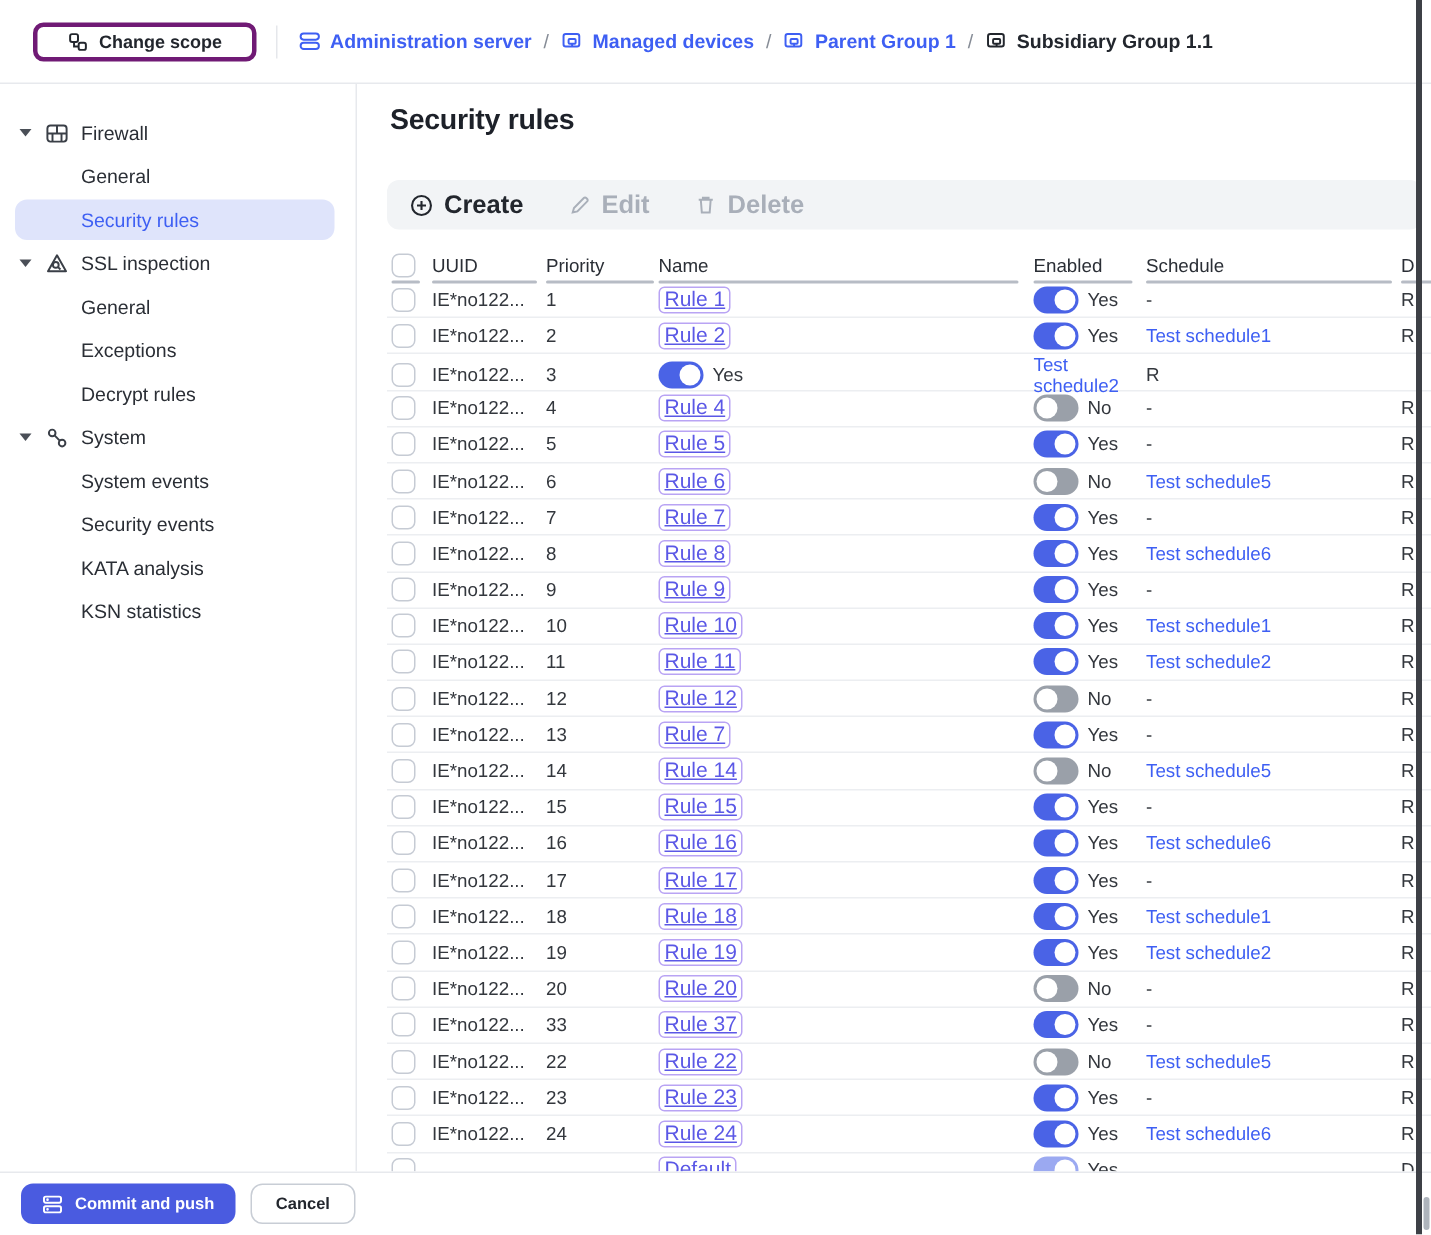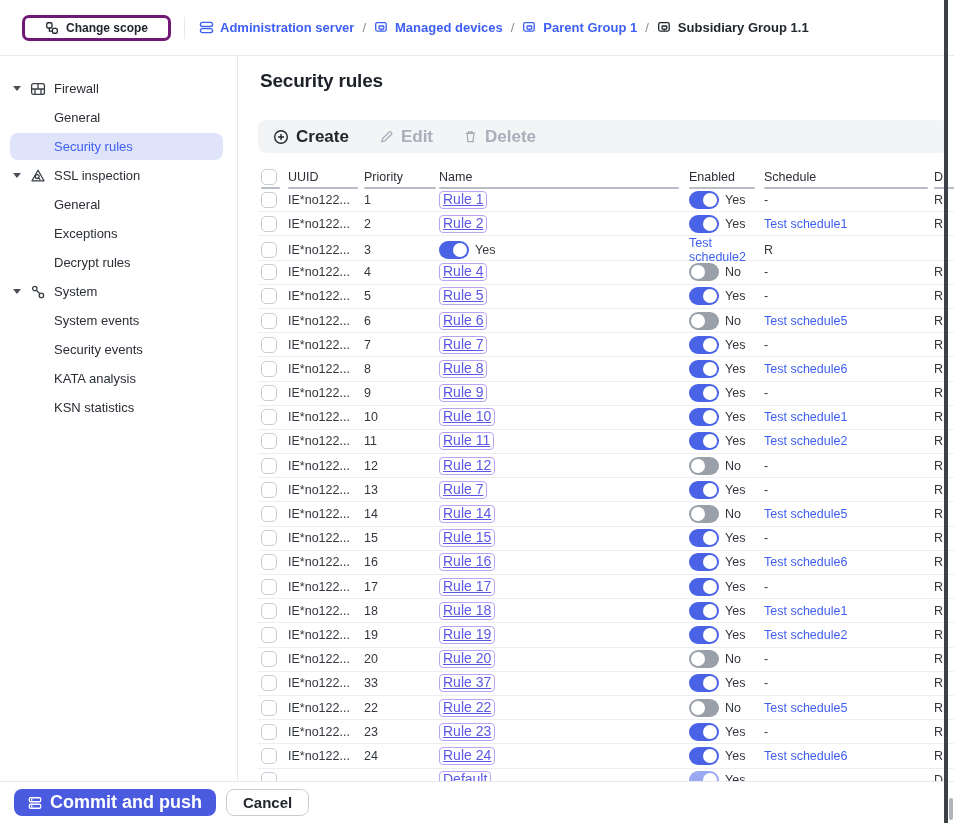--- a/index.html
+++ b/index.html
@@ -71,24 +71,24 @@
   .toggle.off { background:#9aa0a9; } .toggle.off .knob { left:2px; }
   .en-cell { display:flex; align-items:center; gap:6px; }
   .sched-link { color:#3e5ff3; text-decoration:none; font-weight:400; }
   .dim { opacity:.55; }
 
   
   .footer { position:absolute; left:0; top:781px; width:954px; height:42px; background:#fff;
     border-top:1px solid #e7e9ed; display:flex; align-items:center; gap:10px; }
   .commit-btn { display:inline-flex; align-items:center; gap:8px; margin-left:14px;
     height:27px; padding:0 14px; background:#4a5be0; color:#fff; border:none;
-    border-radius:8px; font-size:18px; font-weight:700; cursor:pointer;
+    border-radius:8px; font-size:11px; font-weight:700; cursor:pointer;
     font-family:"Liberation Sans", sans-serif; }
   .cancel-btn { height:27px; padding:0 16px; background:#fff; color:#22262d;
-    border:1px solid #c8cdd5; border-radius:8px; font-size:15px; font-weight:700;
+    border:1px solid #c8cdd5; border-radius:8px; font-size:11px; font-weight:700;
     cursor:pointer; font-family:"Liberation Sans", sans-serif; }
 
   
   .win-edge { position:absolute; left:944px; top:0; width:4px; height:823px; background:#3d4046; }
   .sb-thumb { position:absolute; left:949px; top:798px; width:4px; height:22px;
     background:#aeb4bc; border-radius:2px; }
   svg { display:block; }
 </style>
 </head>
 <body>

